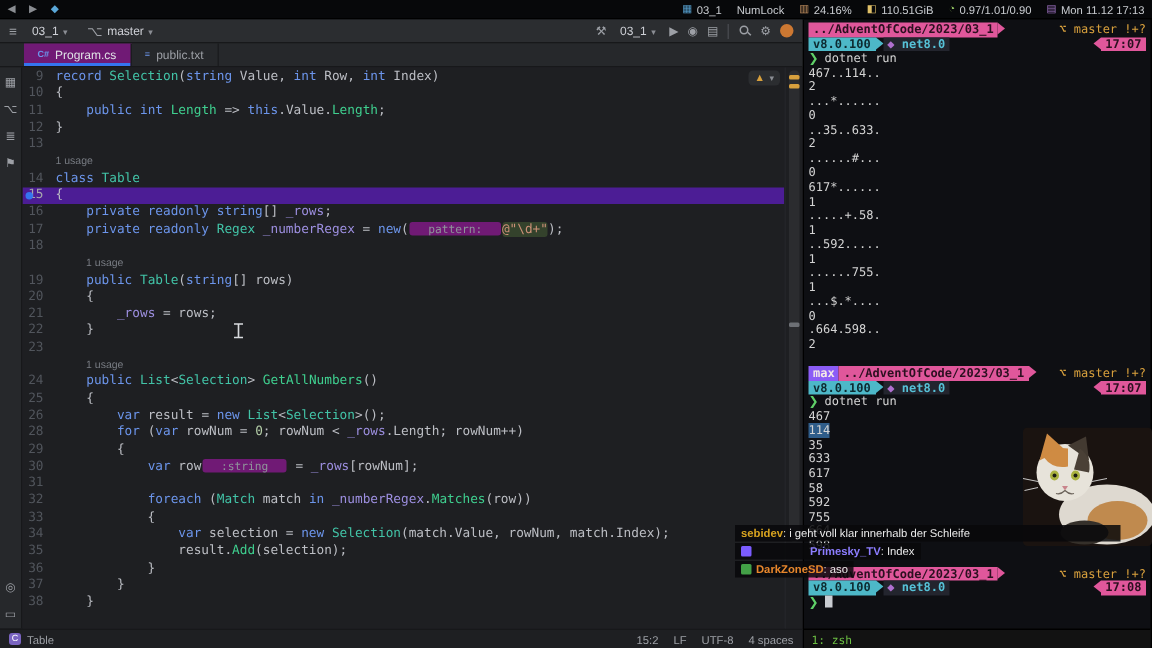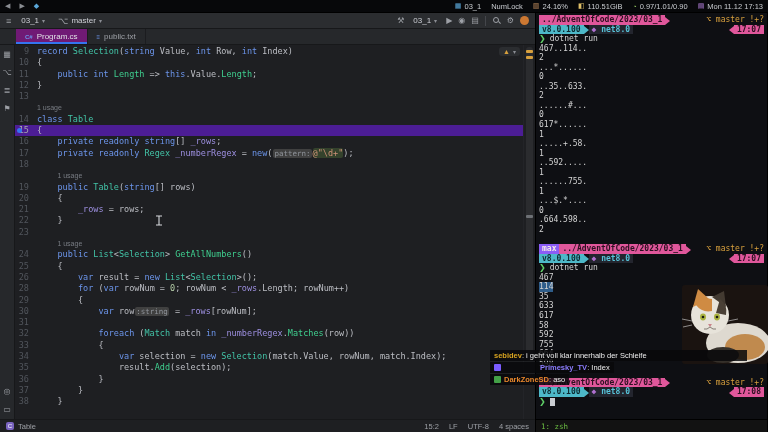--- a/index.html
+++ b/index.html
@@ -35,37 +35,37 @@
 .stripe{width:15px;background:#26282b;border-right:1px solid #17181a;display:flex;flex-direction:column;align-items:center;padding:5px 0;gap:9px;font-size:8px;color:#9da0a6}
 .grow{flex:1}
 .editor{flex:1;position:relative;background:#1e1f22;overflow:hidden;padding-top:1px}
 .cl{display:flex;height:11.3px;line-height:11.3px;white-space:pre;font:8.5px "DejaVu Sans Mono",monospace}
 .cl.cur{background:#4c1d95}
 .gut{width:22px;min-width:22px;padding-right:8px;text-align:right;color:#51555c;position:relative}
 .cur .gut{color:#a6a8ad}
 .curdot{position:absolute;left:2px;top:3px;width:5px;height:5px;border-radius:50%;background:#3574f0}
 .lc{flex:1}
 .k{color:#6c95eb}.t{color:#42c3a7}.m{color:#3fcf8f}.f{color:#9d8fe0}.p{color:#bcbec4}.num{color:#b5cea8}
-.i{color:#8f939a;background:#404040;border-radius:2px;padding:0 1px;margin:0 1px;font-size:7.5px}
+.i{color:#8f939a;background:#701a75;border-radius:2px;padding:0 12px;margin:0 1px;font-size:7.5px}
 .sx{color:#ce9178;background:#34422c;border-radius:2px}
 .a{color:#787c83;font:7px "Liberation Sans",sans-serif}
 .inspect{position:absolute;top:2px;right:3px;background:#2b2d30;border-radius:3px;padding:1px 4px;display:flex;align-items:center;gap:3px;font-size:7px}
 .w-tri{color:#d8a03d;font-size:7px}
 .scroll{width:12px;background:#1e1f22;border-left:1px solid #232428;position:relative}
 .sthumb{position:absolute;left:2px;right:2px;top:2px;height:84%;background:rgba(255,255,255,.06);border-radius:3px}
 .smark{position:absolute;right:2px;width:7px;height:3px;background:#d8a03d;border-radius:1px}
 .smark.dim{background:#6d7075}
 .ide-status{height:13px;background:#1e1f22;border-top:1px solid #17181a;display:flex;align-items:center;padding:0 6px;font-size:7.5px;color:#9da0a6}
 .cls-ic{width:8px;height:8px;border-radius:2px;background:#7a64c0;color:#fff;font-size:6px;display:inline-flex;align-items:center;justify-content:center;margin-right:4px}
 .status-right{margin-left:auto;display:flex;gap:10px}
 .ibeam{position:absolute;left:140px;top:170px;width:8px;height:11px}
 
 .term{width:231px;display:flex;flex-direction:column;background:#0e0f13}
 .term-lines{flex:1;padding:2px 3px;font:8px "DejaVu Sans Mono",monospace;color:#d4d4d4;overflow:hidden}
-.trow{height:9.55px;line-height:9.55px;display:flex;align-items:flex-end;white-space:pre}
+.trow{height:9.55px;line-height:9.55px;display:flex;align-items:flex-start;white-space:pre}
 .chip{padding:0 3px;font-weight:bold}
 .chip.path{background:#e0579b;color:#2c1020}
 .chip.user{background:#8b5cf6;color:#f5e9e7}
 .chip.dnet{background:#4db8c8;color:#0d2a30}
 .chip.tfm{background:#23252e;color:#56c2d8}
 .chip.time{background:#e0579b;color:#2c1020}
 .dia{color:#b070d0}
 .pl-a{width:0;height:0;border-top:4.7px solid transparent;border-bottom:4.7px solid transparent;border-left:5px solid transparent}
 .pl-a.left{border-left:none;border-right:5px solid transparent}
 .sp{flex:1}

